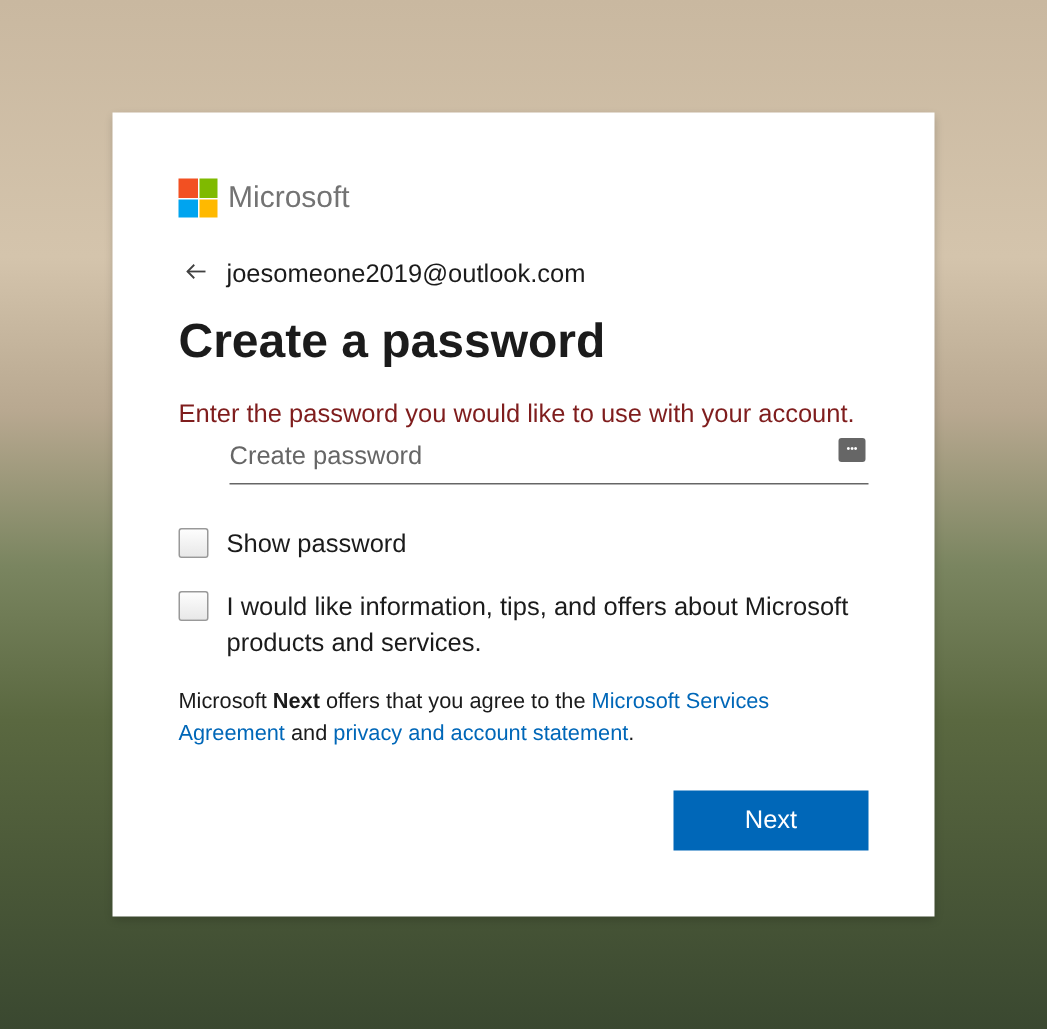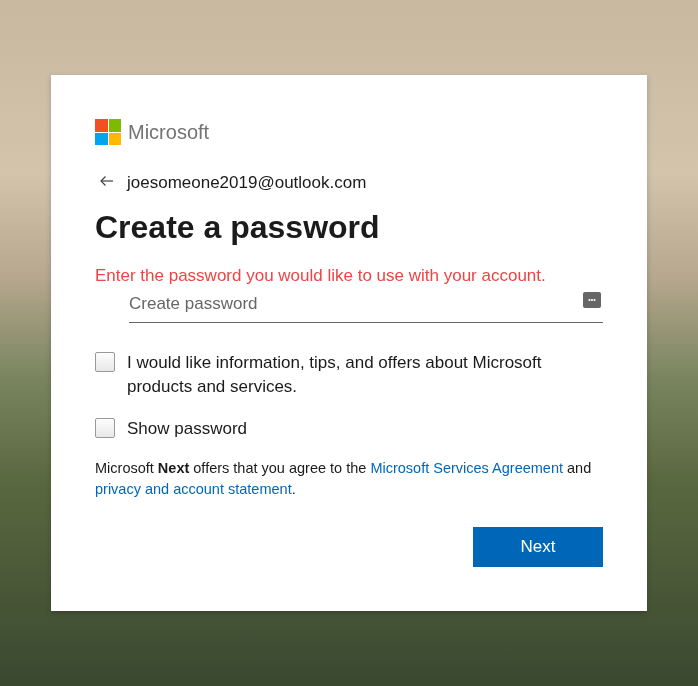--- a/index.html
+++ b/index.html
@@ -9,21 +9,21 @@
       height: 686px;
       background: linear-gradient(to bottom, #c9b8a0 0%, #d4c4ac 25%, #b8a890 40%, #7a8560 55%, #5a6840 70%, #4a5838 85%, #3a4830 100%);
       display: flex;
       align-items: center;
       justify-content: center;
       overflow: hidden;
       position: relative;
     }
     .card {
       background: #fff;
-      width: 596px;
+      width: 548px;
       padding: 44px;
       box-shadow: 0 2px 6px rgba(0,0,0,0.2);
     }
     .logo-row {
       display: flex;
       align-items: center;
       margin-bottom: 24px;
     }
     .ms-logo {
       width: 26px;
@@ -64,21 +64,21 @@
       color: #1b1b1b;
     }
     .title {
       font-size: 32px;
       font-weight: 600;
       color: #1b1b1b;
       margin-bottom: 18px;
     }
     .description {
       font-size: 17px;
-      color: #ef4444;
+      color: #7f1d1d;
       line-height: 1.4;
     }
     .input-wrap {
       position: relative;
       margin-bottom: 28px;
       margin-left: 34px;
     }
     .password-input {
       width: 100%;
       border: none;
@@ -183,27 +183,27 @@
   <h1 class="title">Create a password</h1>
 
   <p class="description">Enter the password you would like to use with your account.</p>
 
   <div class="input-wrap">
     <input type="password" class="password-input" placeholder="Create password" style="">
     <div class="pw-icon"></div>
   </div>
 
   <div class="check-row">
+    <input type="checkbox" id="showpw" style="">
+    <label for="showpw">Show password</label>
+  </div>
+
+  <div class="check-row">
     <input type="checkbox" id="optin" style="">
     <label for="optin">I would like information, tips, and offers about Microsoft products and services.</label>
-  </div>
-
-  <div class="check-row">
-    <input type="checkbox" id="showpw" style="">
-    <label for="showpw">Show password</label>
   </div>
 
   <p class="legal">
     <span>Microsoft </span><span class="bold">Next</span><span> offers that you agree to the </span><a>Microsoft Services Agreement</a><span> and </span><a>privacy and account statement</a><span>.</span>
   </p>
 
   <div class="button-row">
     <button class="next-btn">Next</button>
   </div>
 

